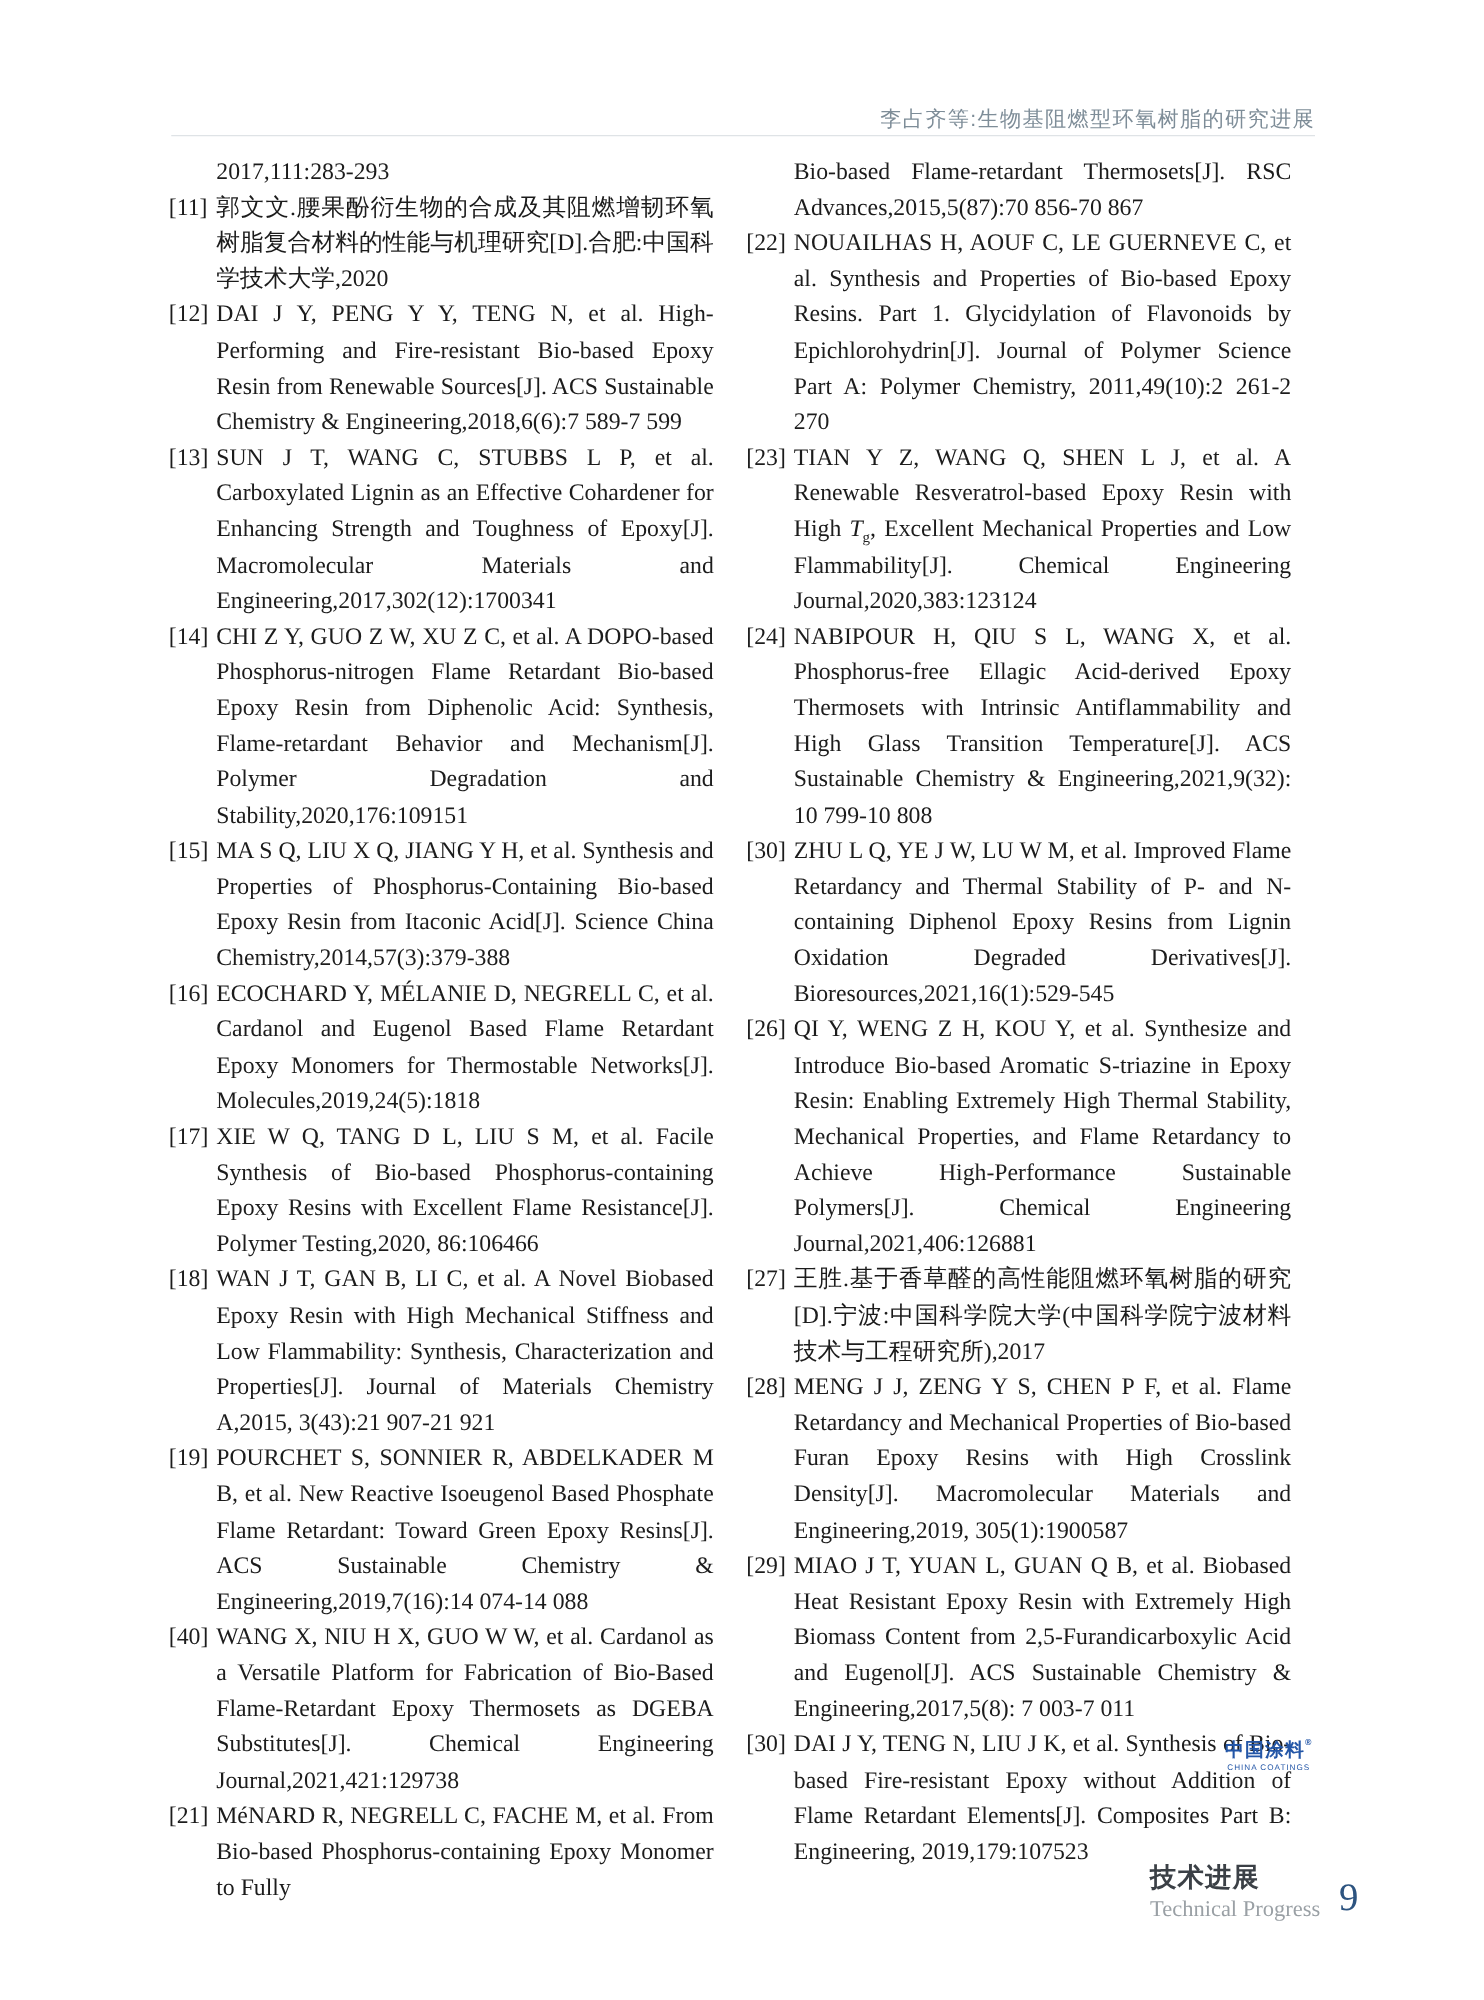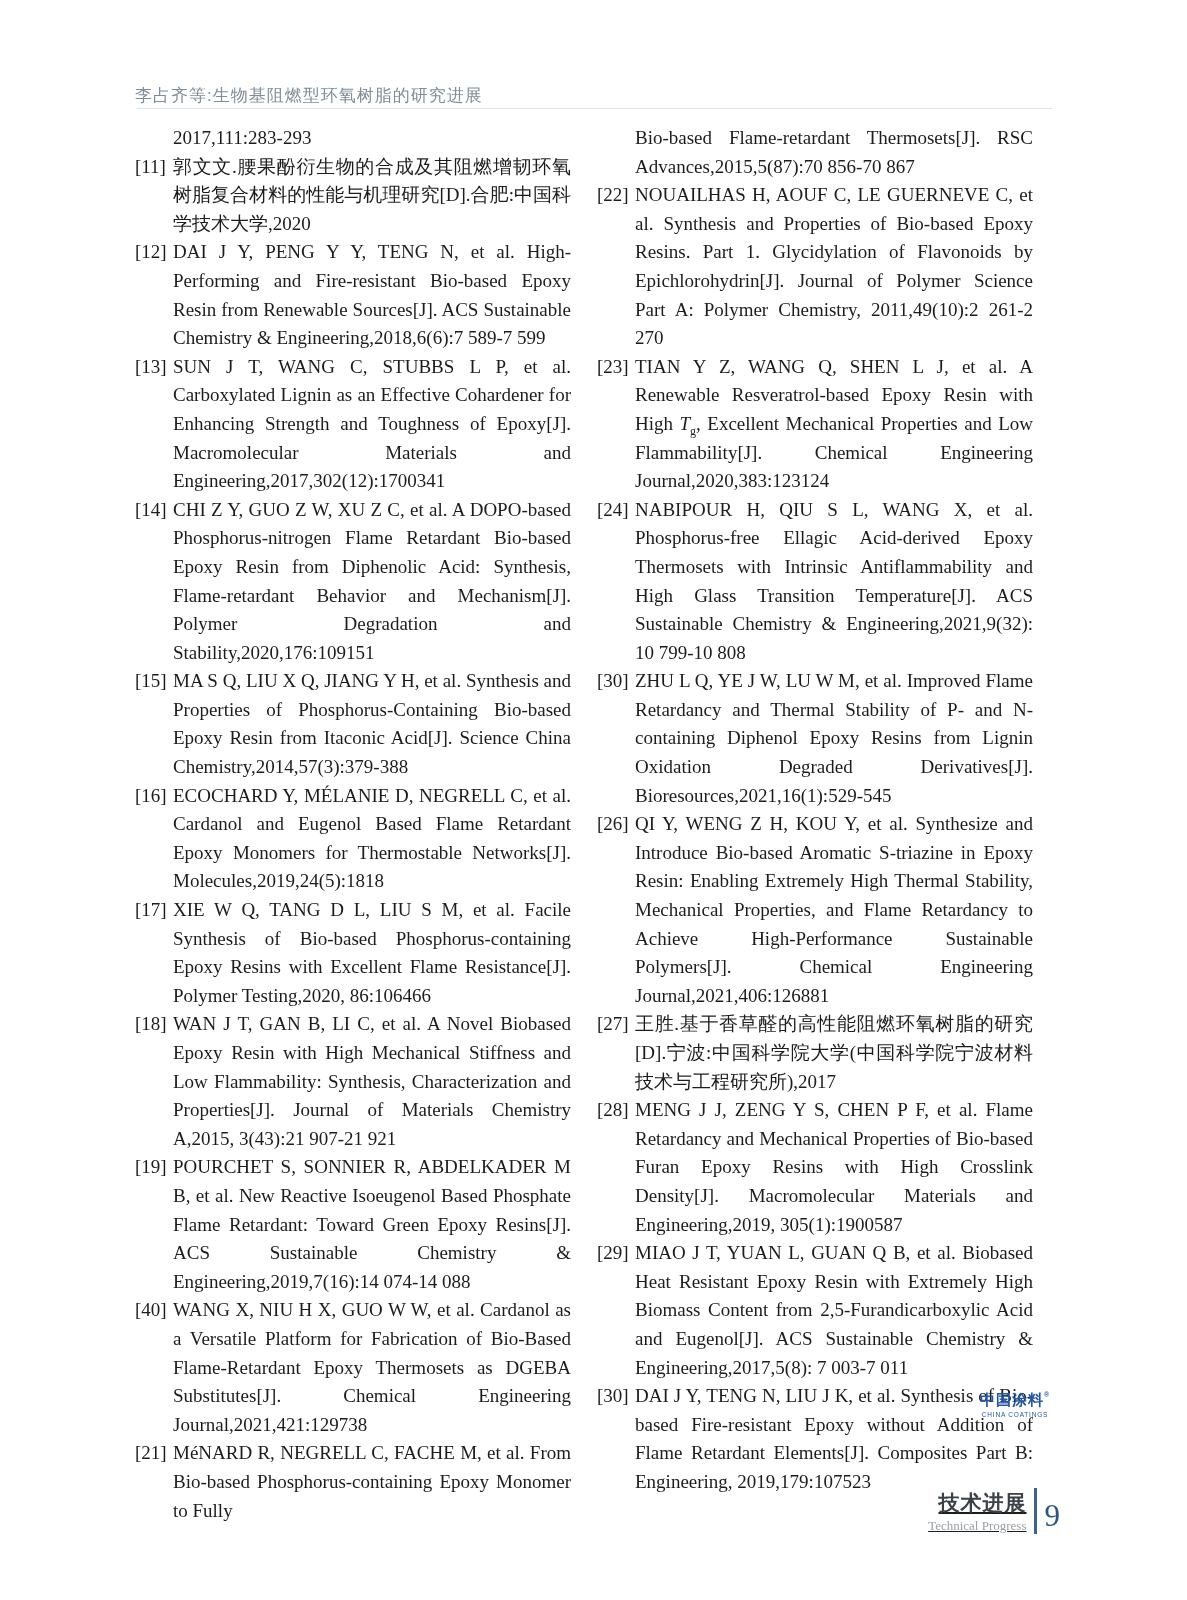--- a/index.html
+++ b/index.html
@@ -11,21 +11,21 @@
     overflow:hidden;
     font-family:"Liberation Serif","DejaVu Serif",serif;
     color:#1c1c1c;
   }
   
   .running-head{
     position:absolute;
     top:84px;
     left:135px;
     width:917px;
-    text-align:left;
+    text-align:right;
     font-family:"Liberation Sans","DejaVu Sans",sans-serif;
     font-size:17px;
     letter-spacing:1px;
     color:#7e8d98;
     white-space:nowrap;
   }
   .head-rule{
     position:absolute;
     top:108px;
     left:137px;
@@ -87,35 +87,33 @@
   .footer{
     position:absolute;
     top:1488px;
     left:920px;
     width:140px;
     display:flex;
     align-items:center;
   }
   .footer-section{
     flex:1;
-    text-align:right;
     padding-right:7px;
-    text-decoration:underline;
   }
   .footer-zh{
     font-family:"Liberation Sans","DejaVu Sans",sans-serif;
     font-size:21px;
     font-weight:bold;
     color:#3b4046;
     letter-spacing:1px;
     white-space:nowrap;
   }
   .footer-en{
     font-family:"Liberation Serif","DejaVu Serif",serif;
-    font-size:13px;
+    font-size:18px;
     color:#9aa0a5;
     margin-top:1px;
     white-space:nowrap;
   }
   .footer-bar{
     width:3px;
     height:46px;
     background:#3f618f;
   }
   .footer-page{

